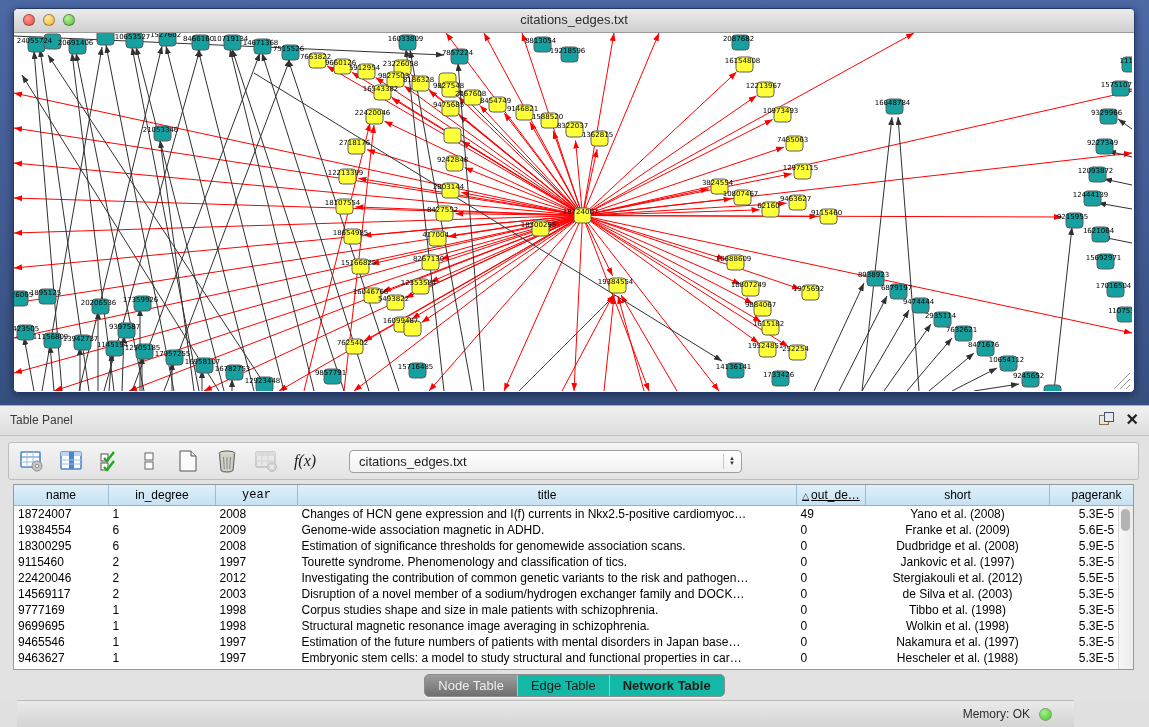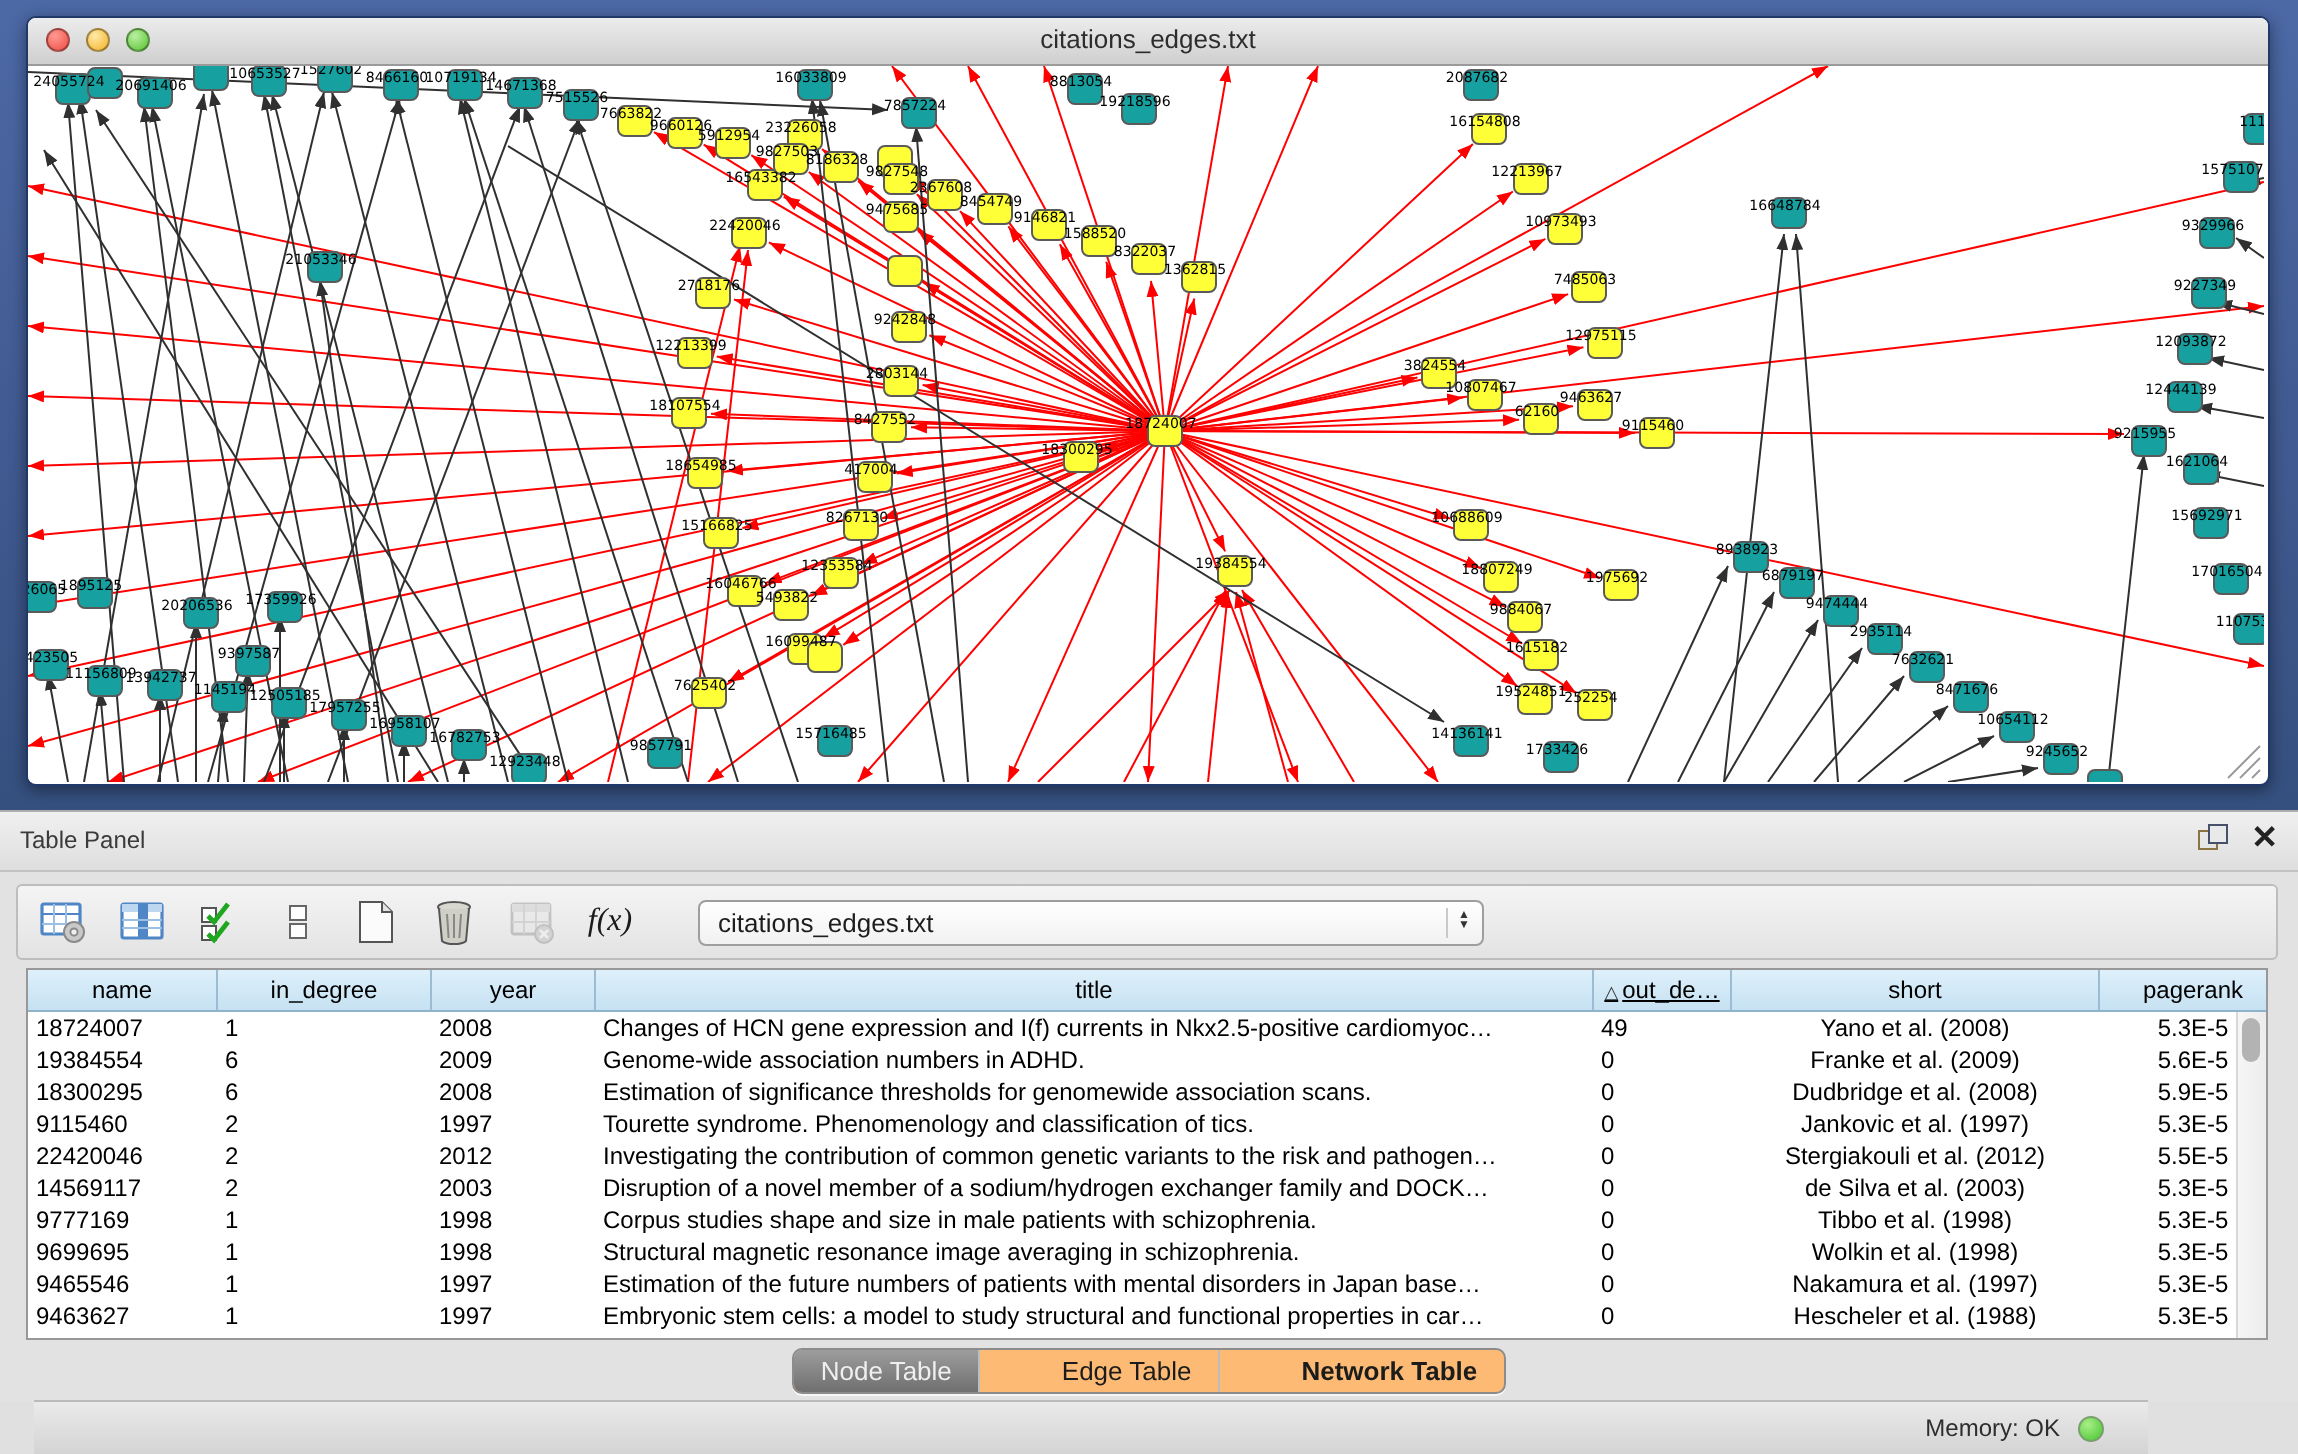--- a/index.html
+++ b/index.html
@@ -53,21 +53,21 @@
     border-bottom:1px solid #8fb3cb;padding:0 3px;overflow:hidden;white-space:nowrap;}
   table.grid td{height:16px;padding:0 4px;border:0;overflow:hidden;white-space:nowrap;color:#000;}
   td.c-center{text-align:center;}
   .sort-tri{font-size:9px;color:#333;margin-right:2px;}
   .vscroll{position:absolute;right:0;top:21px;bottom:0;width:14px;
     background:linear-gradient(90deg,#f6f6f6,#ececec);border-left:1px solid #d8d8d8;}
   .vthumb{position:absolute;left:2px;top:3px;width:9px;height:22px;border-radius:5px;background:#b3b3b3;}
   
   .tabbar{position:absolute;left:0;top:268px;width:100%;display:flex;justify-content:center;}
   .seg{display:flex;border:1px solid #8c8c8c;border-radius:5px;overflow:hidden;
-    background:#fdba74;height:21px;font-size:13px;box-shadow:0 1px 0 rgba(255,255,255,.7);gap:28px;}
+    background:#14b8a6;height:21px;font-size:13px;box-shadow:0 1px 0 rgba(255,255,255,.7);}
   .seg-item{padding:0 13px;line-height:21px;color:#1c1c1c;border-right:1px solid #bdbdbd;}
   .seg-item:last-child{border-right:0;font-weight:bold;}
   .seg-item.active{background:linear-gradient(#9d9d9d,#6f6f6f);color:#efefef;}
   
   .statusbar{position:absolute;left:17px;top:700px;width:1057px;height:27px;
     background:linear-gradient(#eaeaea,#d3d3d3);border-top:1px solid #bbb;}
   .mem{position:absolute;right:44px;top:0;line-height:26px;font-size:12px;color:#2e2e2e;}
   .mem-dot{position:absolute;right:22px;top:7px;width:13px;height:13px;border-radius:50%;
     border:1px solid #79a06c;background:radial-gradient(circle at 35% 30%,#a9ef89,#46c52e);box-sizing:border-box;}
 </style>
@@ -539,42 +539,42 @@
         </span>
     </span>
   </div>
 
   <div class="table-wrap">
     <table class="grid">
       <thead>
           <tr id="grid-head">
             <th style="width: 88px;">name</th>
             <th style="width: 100px;">in_degree</th>
-            <th style="width: 75px;">year</th>
+            <th style="width: 75px; font-family: Liberation Mono, monospace;">year</th>
             <th style="width: 492px;">title</th>
             <th style="width: 62px; text-decoration: underline;"><span class="sort-tri">△</span>out_de…</th>
             <th style="width: 177px;">short</th>
             <th style="width: 87px;">pagerank</th>
           </tr>
         </thead>
       <tbody id="grid-body">
           <tr>
             <td>18724007</td>
             <td>1</td>
             <td>2008</td>
             <td>Changes of HCN gene expression and I(f) currents in Nkx2.5-positive cardiomyoc…</td>
             <td>49</td>
             <td class="c-center">Yano et al. (2008)</td>
             <td class="c-center">5.3E-5</td>
           </tr>
           <tr>
             <td>19384554</td>
             <td>6</td>
             <td>2009</td>
-            <td>Genome-wide association numbers in ADHD.</td>
+            <td>Genome-wide association magnetic in ADHD.</td>
             <td>0</td>
             <td class="c-center">Franke et al. (2009)</td>
             <td class="c-center">5.6E-5</td>
           </tr>
           <tr>
             <td>18300295</td>
             <td>6</td>
             <td>2008</td>
             <td>Estimation of significance thresholds for genomewide association scans.</td>
             <td>0</td>

